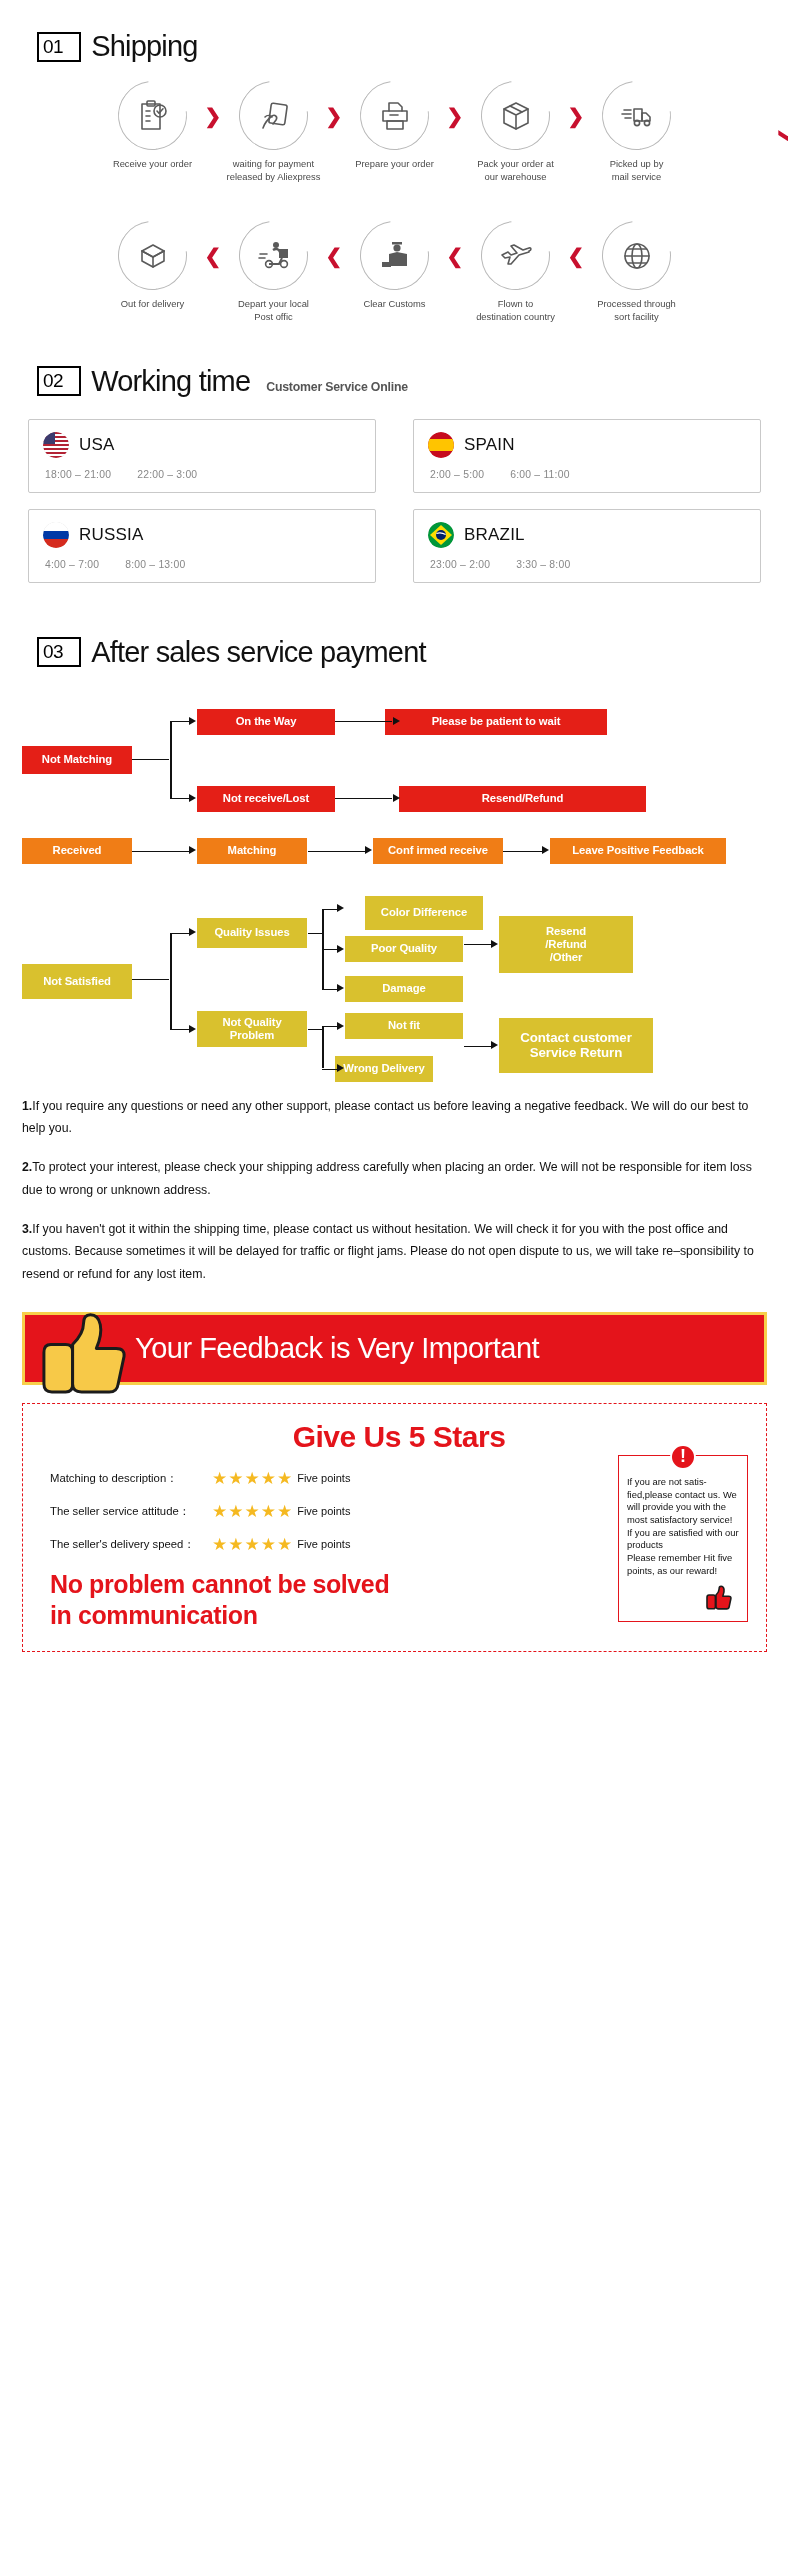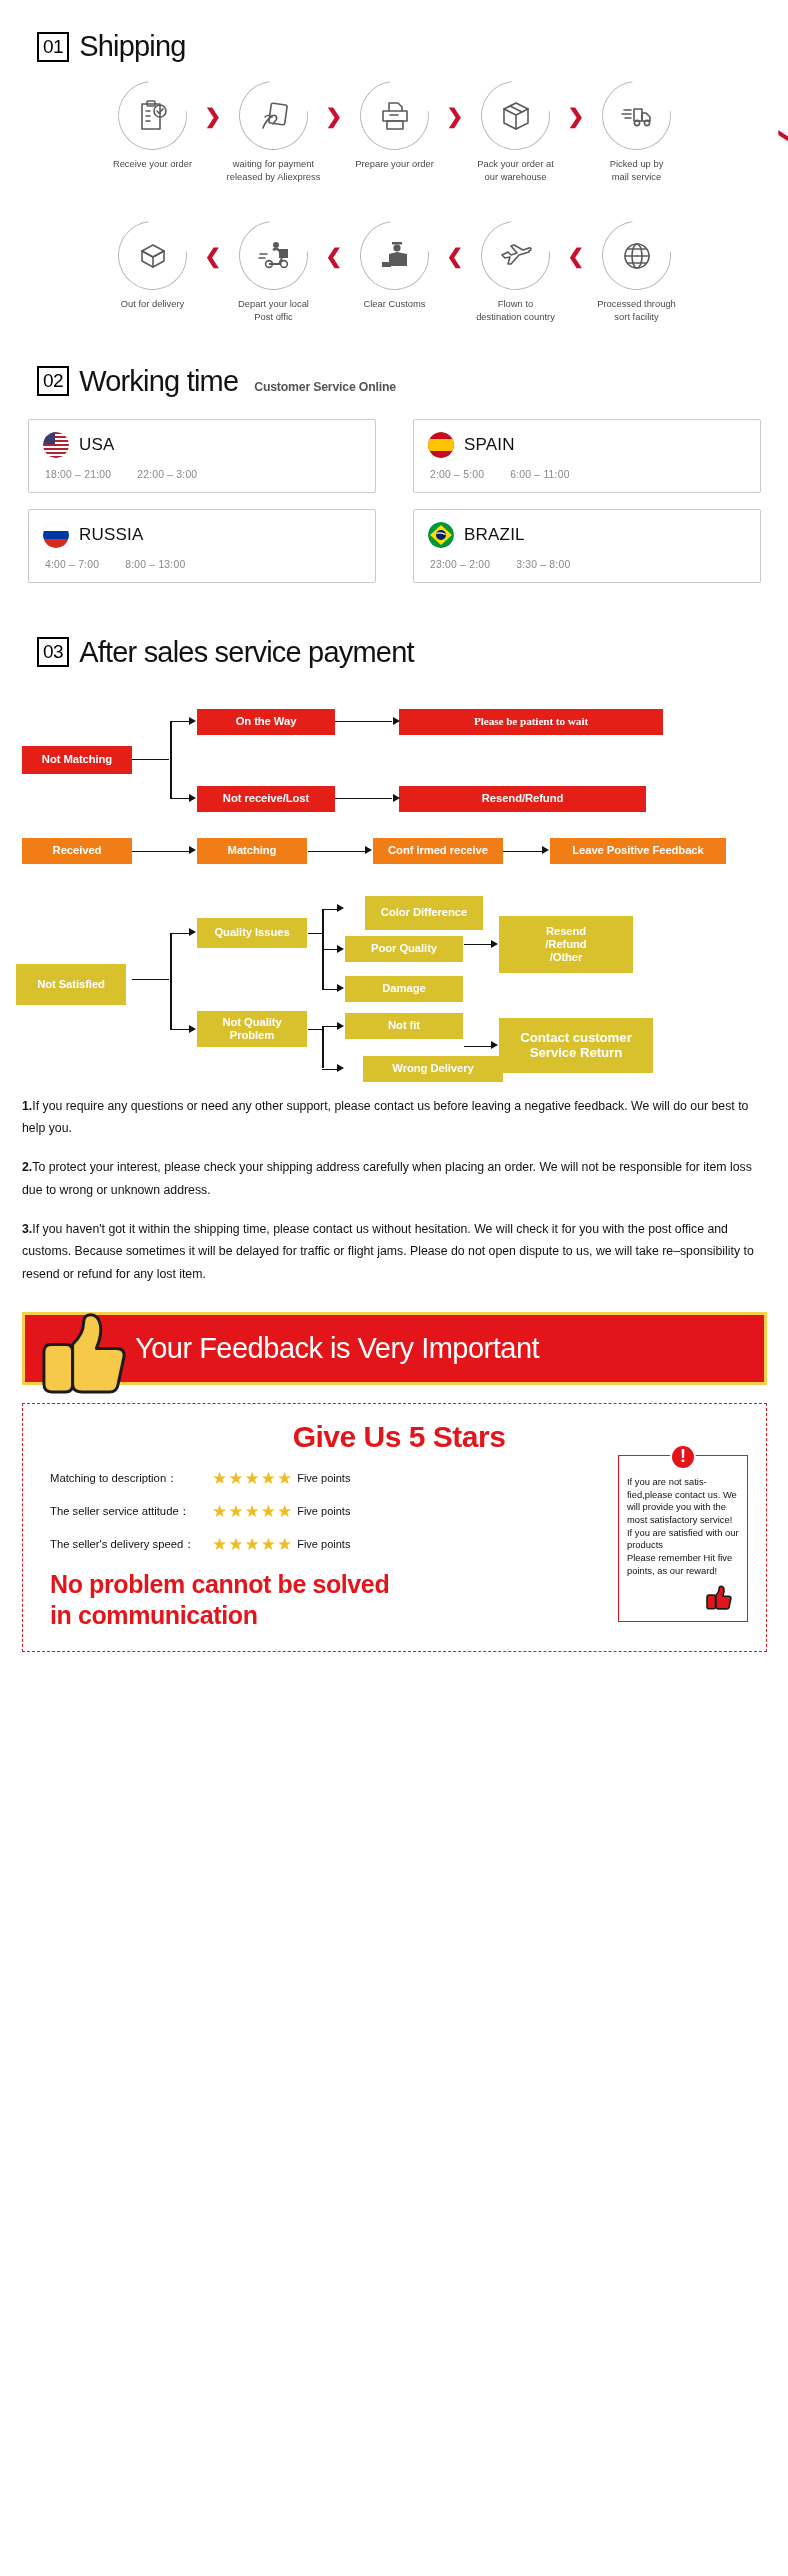--- a/index.html
+++ b/index.html
@@ -18,21 +18,21 @@
     align-items: baseline;
     gap: 10px;
     padding-left: 37px;
     margin-top: 30px;
   }
   .sec-num {
     border: 2px solid #000;
     font-size: 19px;
     font-weight: 400;
     line-height: 1;
-    padding: 3px 4px 4px 4px;
+    padding: 3px 16px 4px 4px;
     letter-spacing: -0.5px;
     color: #000;
     align-self: center;
   }
   .sec-title {
     font-size: 29px;
     font-weight: 300;
     color: #111;
     letter-spacing: -0.8px;
   }
@@ -474,21 +474,21 @@
 
   <div class="sec-head" style="margin-top:45px;">
     <span class="sec-num">03</span>
     <span class="sec-title">After sales service payment</span>
   </div>
 
   <div class="flow">
 
     <div class="node n-red" style="left:22px;  top:63px;  width:110px;height:28px;">Not Matching</div>
     <div class="node n-red" style="left:197px; top:26px;  width:138px;height:26px;">On the Way</div>
-    <div class="node n-red" style="left:399px; top:26px;  width:264px;height:26px;font-family:Liberation Serif, serif;">Please be patient to wait</div>
+    <div class="node n-red" style="left:385px; top:26px;  width:222px;height:26px;">Please be patient to wait</div>
     <div class="node n-red" style="left:197px; top:103px; width:138px;height:26px;">Not receive/Lost</div>
     <div class="node n-red" style="left:399px; top:103px; width:247px;height:26px;">Resend/Refund</div>
     <div class="ln vln" style="left:170px;top:38px;height:77px;"></div>
     <div class="ln hln" style="left:132px;top:76px;width:37px;"></div>
     <div class="ln hln" style="left:170px;top:38px;width:20px;"></div>
     <div class="ln hln" style="left:170px;top:115px;width:20px;"></div>
     <div class="arrow" style="left:189px;top:34px;"></div>
     <div class="arrow" style="left:189px;top:111px;"></div>
     <div class="ln hln" style="left:335px;top:38px;width:57px;"></div>
     <div class="ln hln" style="left:335px;top:115px;width:57px;"></div>
@@ -499,29 +499,29 @@
     <div class="node n-orange" style="left:197px; top:155px; width:110px;height:26px;">Matching</div>
     <div class="node n-orange" style="left:373px; top:155px; width:130px;height:26px;">Conf irmed receive</div>
     <div class="node n-orange" style="left:550px; top:155px; width:176px;height:26px;">Leave Positive Feedback</div>
     <div class="ln hln" style="left:132px;top:168px;width:57px;"></div>
     <div class="arrow" style="left:189px;top:163px;"></div>
     <div class="ln hln" style="left:308px;top:168px;width:57px;"></div>
     <div class="arrow" style="left:365px;top:163px;"></div>
     <div class="ln hln" style="left:503px;top:168px;width:39px;"></div>
     <div class="arrow" style="left:542px;top:163px;"></div>
 
-    <div class="node n-yellow" style="left:16px;  top:281px; width:110px;height:41px;">Not Satisfied</div>
+    <div class="node n-yellow" style="left:22px;  top:281px; width:110px;height:35px;">Not Satisfied</div>
     <div class="node n-yellow" style="left:197px; top:235px; width:110px;height:30px;">Quality Issues</div>
     <div class="node n-yellow" style="left: 197px; top: 328px; width: 110px; height: 36px; white-space: pre-line;" style2="pre">Not Quality
 Problem</div>
     <div class="node n-yellow" style="left:365px; top:213px; width:118px;height:34px;">Color Difference</div>
     <div class="node n-yellow" style="left:345px; top:253px; width:118px;height:26px;">Poor Quality</div>
     <div class="node n-yellow" style="left:345px; top:293px; width:118px;height:26px;">Damage</div>
     <div class="node n-yellow" style="left:345px; top:330px; width:118px;height:26px;">Not fit</div>
-    <div class="node n-yellow" style="left:363px; top:373px; width:140px;height:26px;">Wrong Delivery</div>
+    <div class="node n-yellow" style="left:335px; top:373px; width:98px;height:26px;">Wrong Delivery</div>
     <div class="node n-yellow" style="left: 499px; top: 233px; width: 134px; height: 57px; white-space: pre-line;">Resend
 /Refund
 /Other</div>
     <div class="node n-yellow" style="left: 499px; top: 335px; width: 154px; height: 55px; font-size: 13.3px; white-space: pre-line;">Contact customer
 Service Return</div>
 
     <div class="ln hln" style="left:132px;top:296px;width:37px;"></div>
     <div class="ln vln" style="left:170px;top:250px;height:97px;"></div>
     <div class="ln hln" style="left:170px;top:250px;width:20px;"></div>
     <div class="ln hln" style="left:170px;top:346px;width:20px;"></div>

